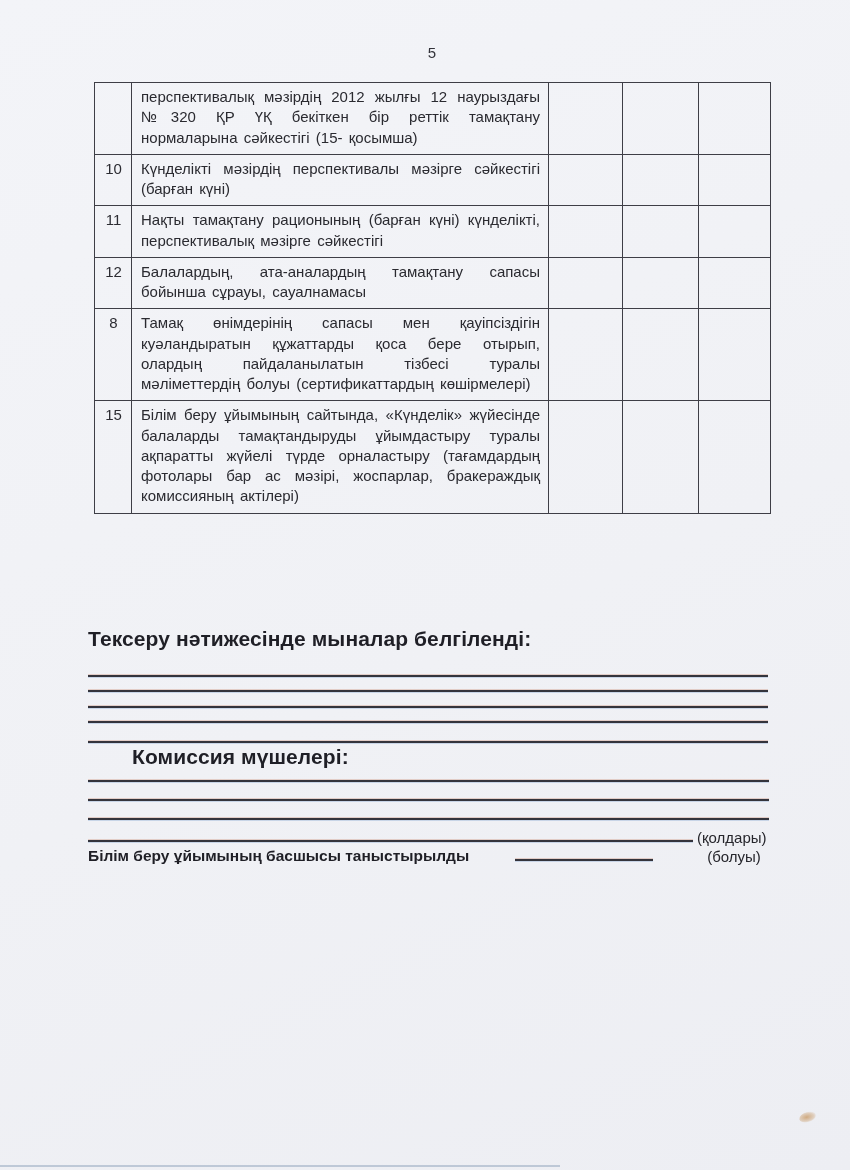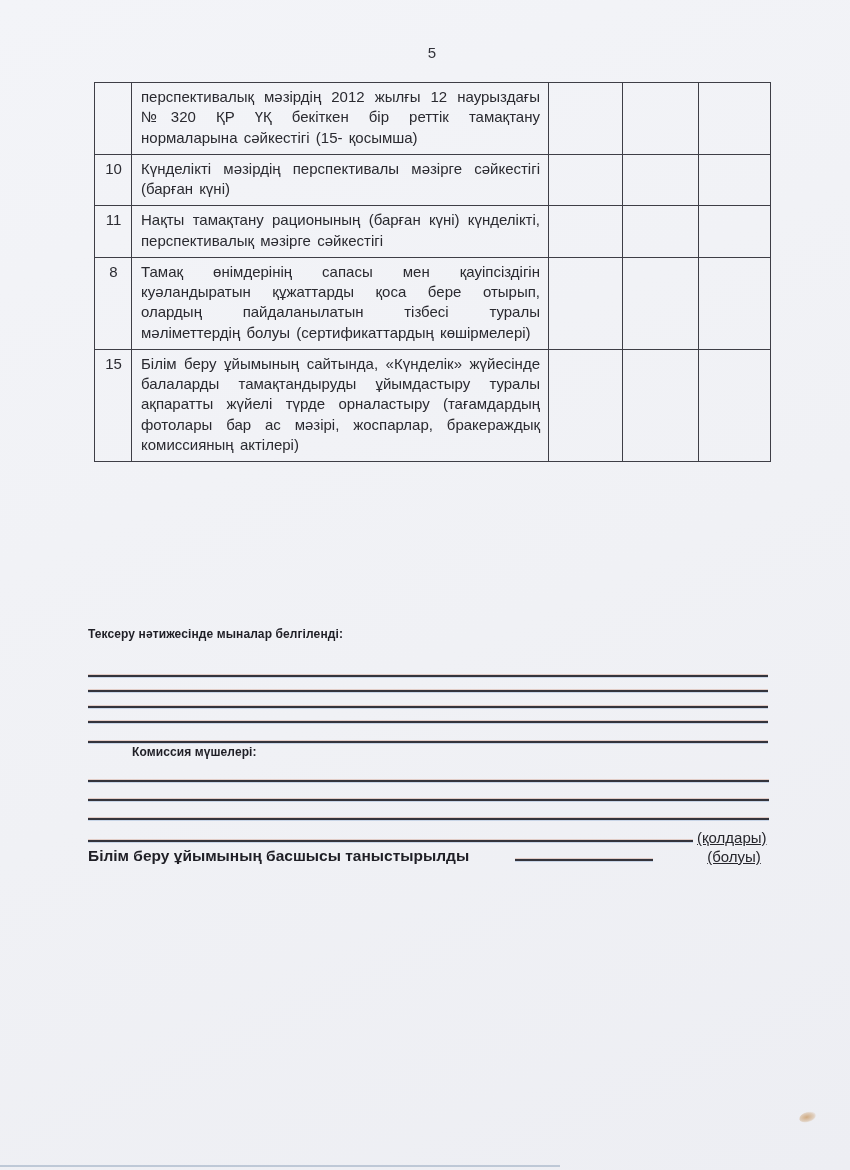--- a/index.html
+++ b/index.html
@@ -44,21 +44,21 @@
   td.chk { padding: 0; }
   .fill-line {
     position: absolute;
     height: 0;
     border-bottom: 2px solid #34343c;
     box-shadow: 0 1px 0 rgba(110,150,200,0.30), 0 -1px 0 rgba(190,110,80,0.28);
   }
   .heading {
     position: absolute;
     font-weight: bold;
-    font-size: 12px;
+    font-size: 21px;
     color: #1f1f26;
     letter-spacing: 0.1px;
     white-space: nowrap;
   }
   .sig-row {
     position: absolute;
     left: 88px;
     width: 681px;
     display: flex;
     align-items: flex-end;
@@ -67,21 +67,20 @@
     flex: 1;
     height: 0;
     border-bottom: 2px solid #34343c;
     box-shadow: 0 1px 0 rgba(110,150,200,0.30), 0 -1px 0 rgba(190,110,80,0.28);
     margin-bottom: 4px;
   }
   .sig-label {
     font-size: 15px;
     color: #26262c;
     white-space: nowrap;
-    text-decoration: underline;
   }
   .sig-row .bold-label {
     font-weight: bold;
     font-size: 15.5px;
     color: #1f1f26;
     white-space: nowrap;
   }
   .lbl-qoldary { width: 72px; padding-left: 4px; }
   .lbl-qoly { width: 70px; text-align: center; }
   .smudge-tan {
@@ -129,20 +128,27 @@
         <td class="chk"></td>
       </tr>
       <tr>
         <td class="num">11</td>
         <td class="desc">Нақты тамақтану рационының (барған күні) күнделікті, перспективалық мәзірге сәйкестігі</td>
         <td class="chk"></td>
         <td class="chk"></td>
         <td class="chk"></td>
       </tr>
       <tr>
+        <td class="num">12</td>
+        <td class="desc">Балалардың, ата-аналардың тамақтану сапасы бойынша сұрауы, сауалнамасы</td>
+        <td class="chk"></td>
+        <td class="chk"></td>
+        <td class="chk"></td>
+      </tr>
+      <tr>
         <td class="num">8</td>
         <td class="desc">Тамақ өнімдерінің сапасы мен қауіпсіздігін куәландыратын құжаттарды қоса бере отырып, олардың пайдаланылатын тізбесі туралы мәліметтердің болуы (сертификаттардың көшірмелері)</td>
         <td class="chk"></td>
         <td class="chk"></td>
         <td class="chk"></td>
       </tr>
       <tr>
         <td class="num">15</td>
         <td class="desc">Білім беру ұйымының сайтында, «Күнделік» жүйесінде балаларды тамақтандыруды ұйымдастыру туралы ақпаратты жүйелі түрде орналастыру (тағамдардың фотолары бар ас мәзірі, жоспарлар, бракераждық комиссияның актілері)</td>
         <td class="chk"></td>

